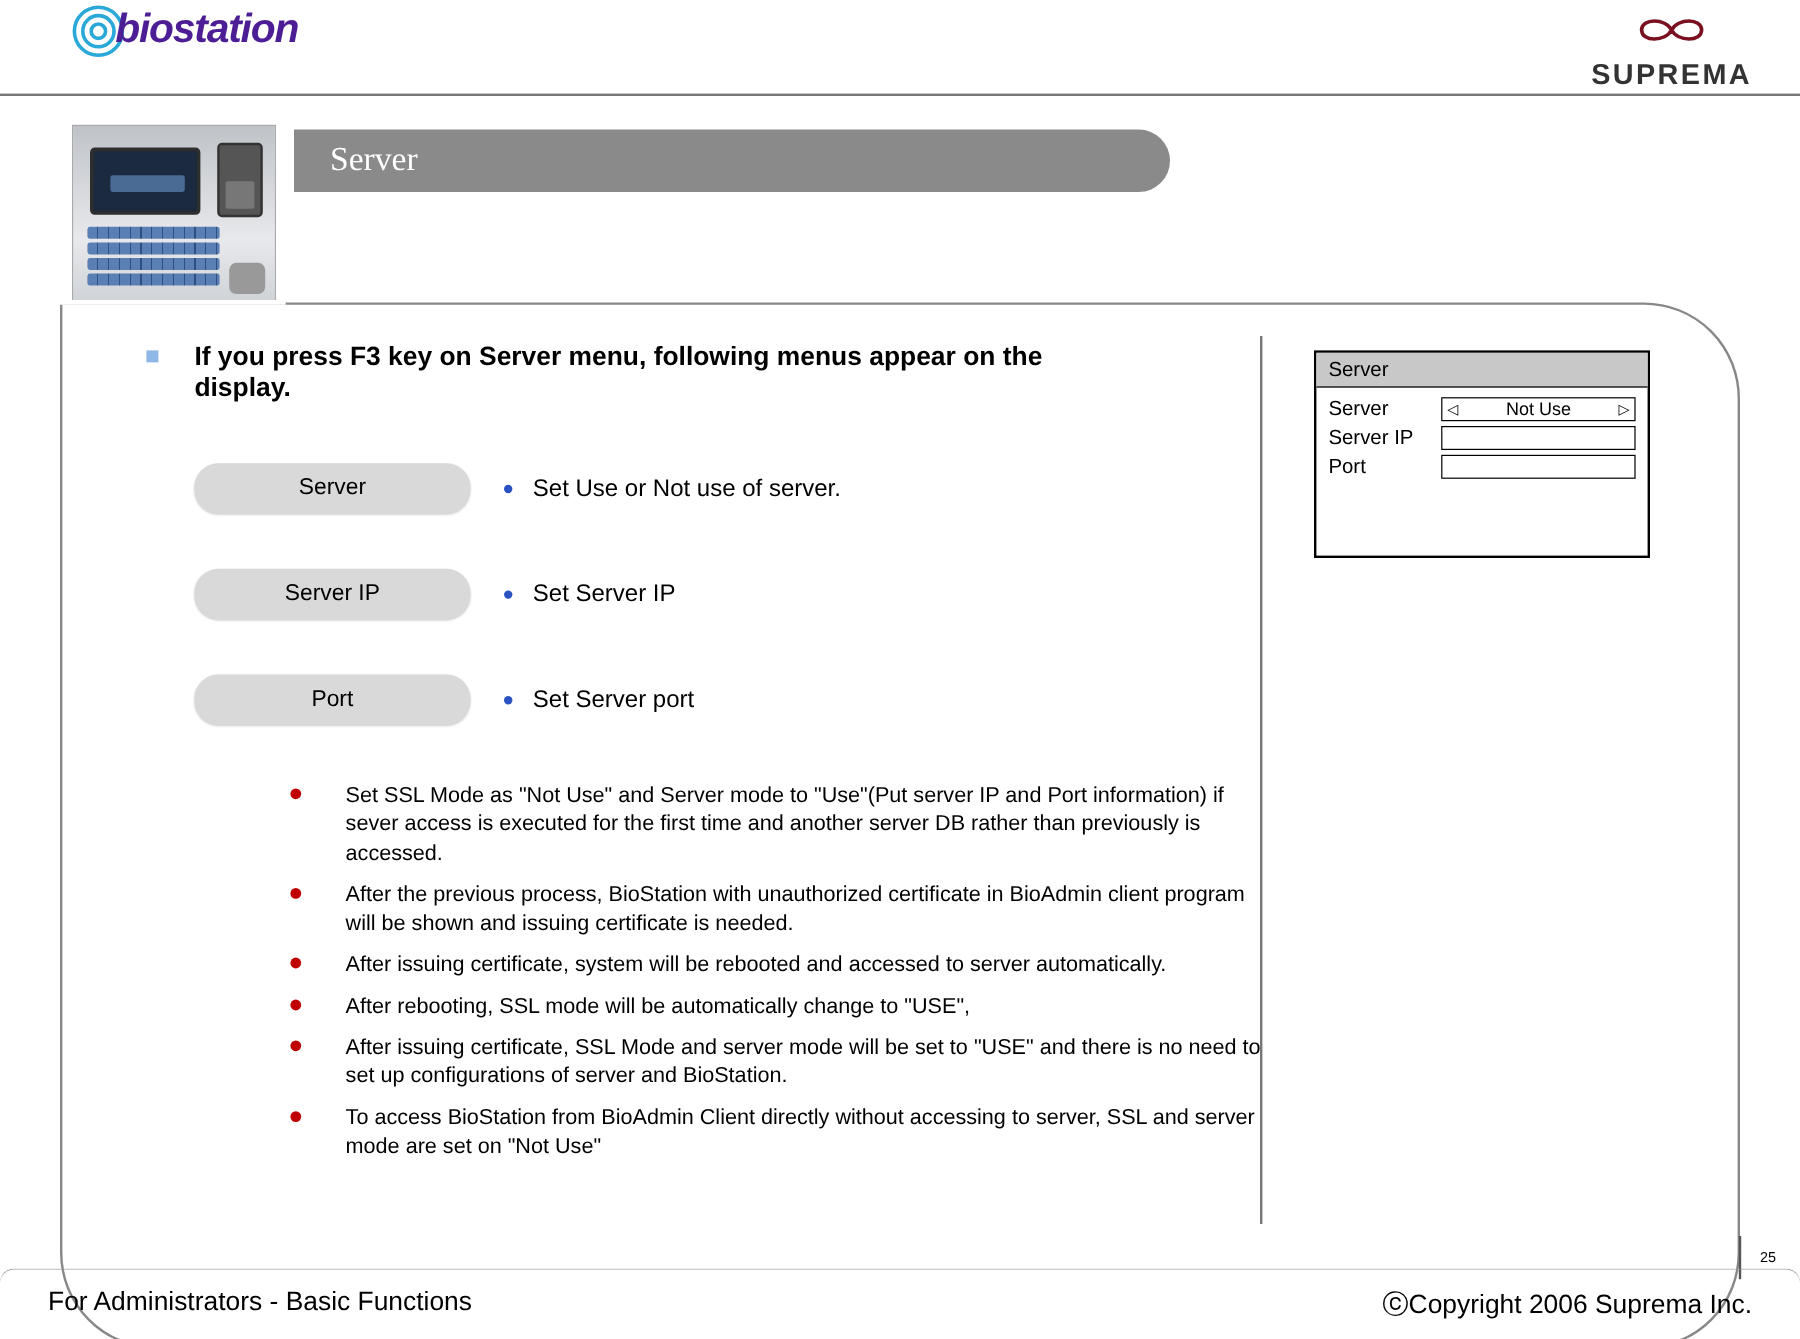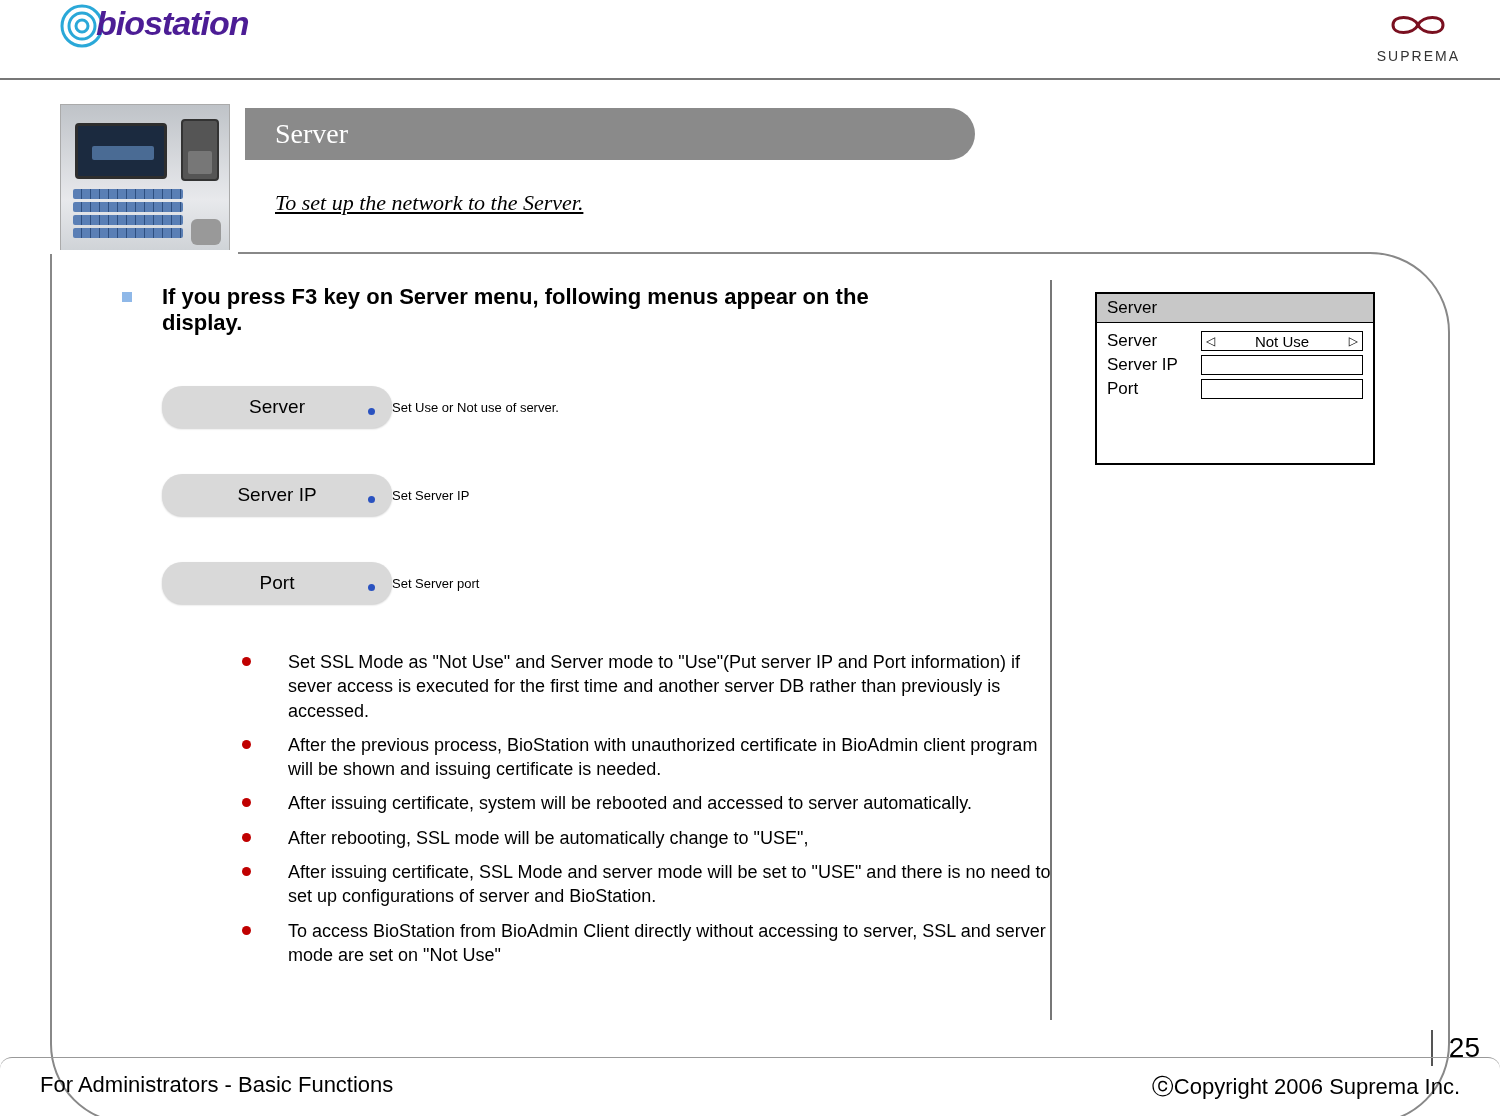--- a/index.html
+++ b/index.html
@@ -41,22 +41,22 @@
     position: absolute;
     right: 40px;
     top: 10px;
     text-align: center;
   }
   .logo-right .inf {
     width: 70px; height: 30px;
     margin: 0 auto 4px auto;
   }
   .logo-right .txt {
-    font-size: 14px;
-    font-weight: normal;
+    font-size: 24px;
+    font-weight: bold;
     letter-spacing: 2px;
     color: #333;
   }
 
   
   .title-region {
     position: absolute;
     left: 245px;
     top: 108px;
   }
@@ -186,21 +186,22 @@
     border-radius: 20px;
     width: 230px;
     text-align: center;
     padding: 10px 0;
     font-size: 19px;
     color: #000;
     flex: 0 0 auto;
     box-shadow: 0 1px 2px rgba(0,0,0,0.2);
   }
   .item-desc {
-    font-size: 13px;
+    margin-left: 52px;
+    font-size: 20px;
     position: relative;
   }
   .item-desc::before {
     content: "";
     position: absolute;
     left: -24px;
     top: 8px;
     width: 7px;
     height: 7px;
     background: #2a52c0;
@@ -280,21 +281,21 @@
     color:#000;
   }
   .screenmock .valbox .arr.l{ left:4px; }
   .screenmock .valbox .arr.r{ right:4px; }
 
   
   .pageno {
     position: absolute;
     right: 20px;
     top: 1030px;
-    font-size: 28px;
+    font-size: 12px;
     border-left: 2px solid #555;
     padding-left: 16px;
     height: 36px;
     line-height: 36px;
   }
   .footer {
     position: absolute;
     left: 0;
     bottom: 0;
     width: 100%;
@@ -332,21 +333,20 @@
     <div class="row"></div>
       <div class="row"></div>
       <div class="row"></div>
       <div class="row"></div>
   </div>
   <div class="thumbicon"></div>
 </div>
 
 <div class="title-region">
   <div class="title-pill">Server</div>
-  <div class="subtitle">To set up the network to the Server.</div>
 </div>
 
 <div class="main-panel">
 
   <div style="display:flex;">
     <span class="sq-bullet"></span>
     <div class="intro-line" style="margin-left:0;">If you press F3 key on Server menu, following menus appear on the display.</div>
   </div>
 
   <div class="item-row">

